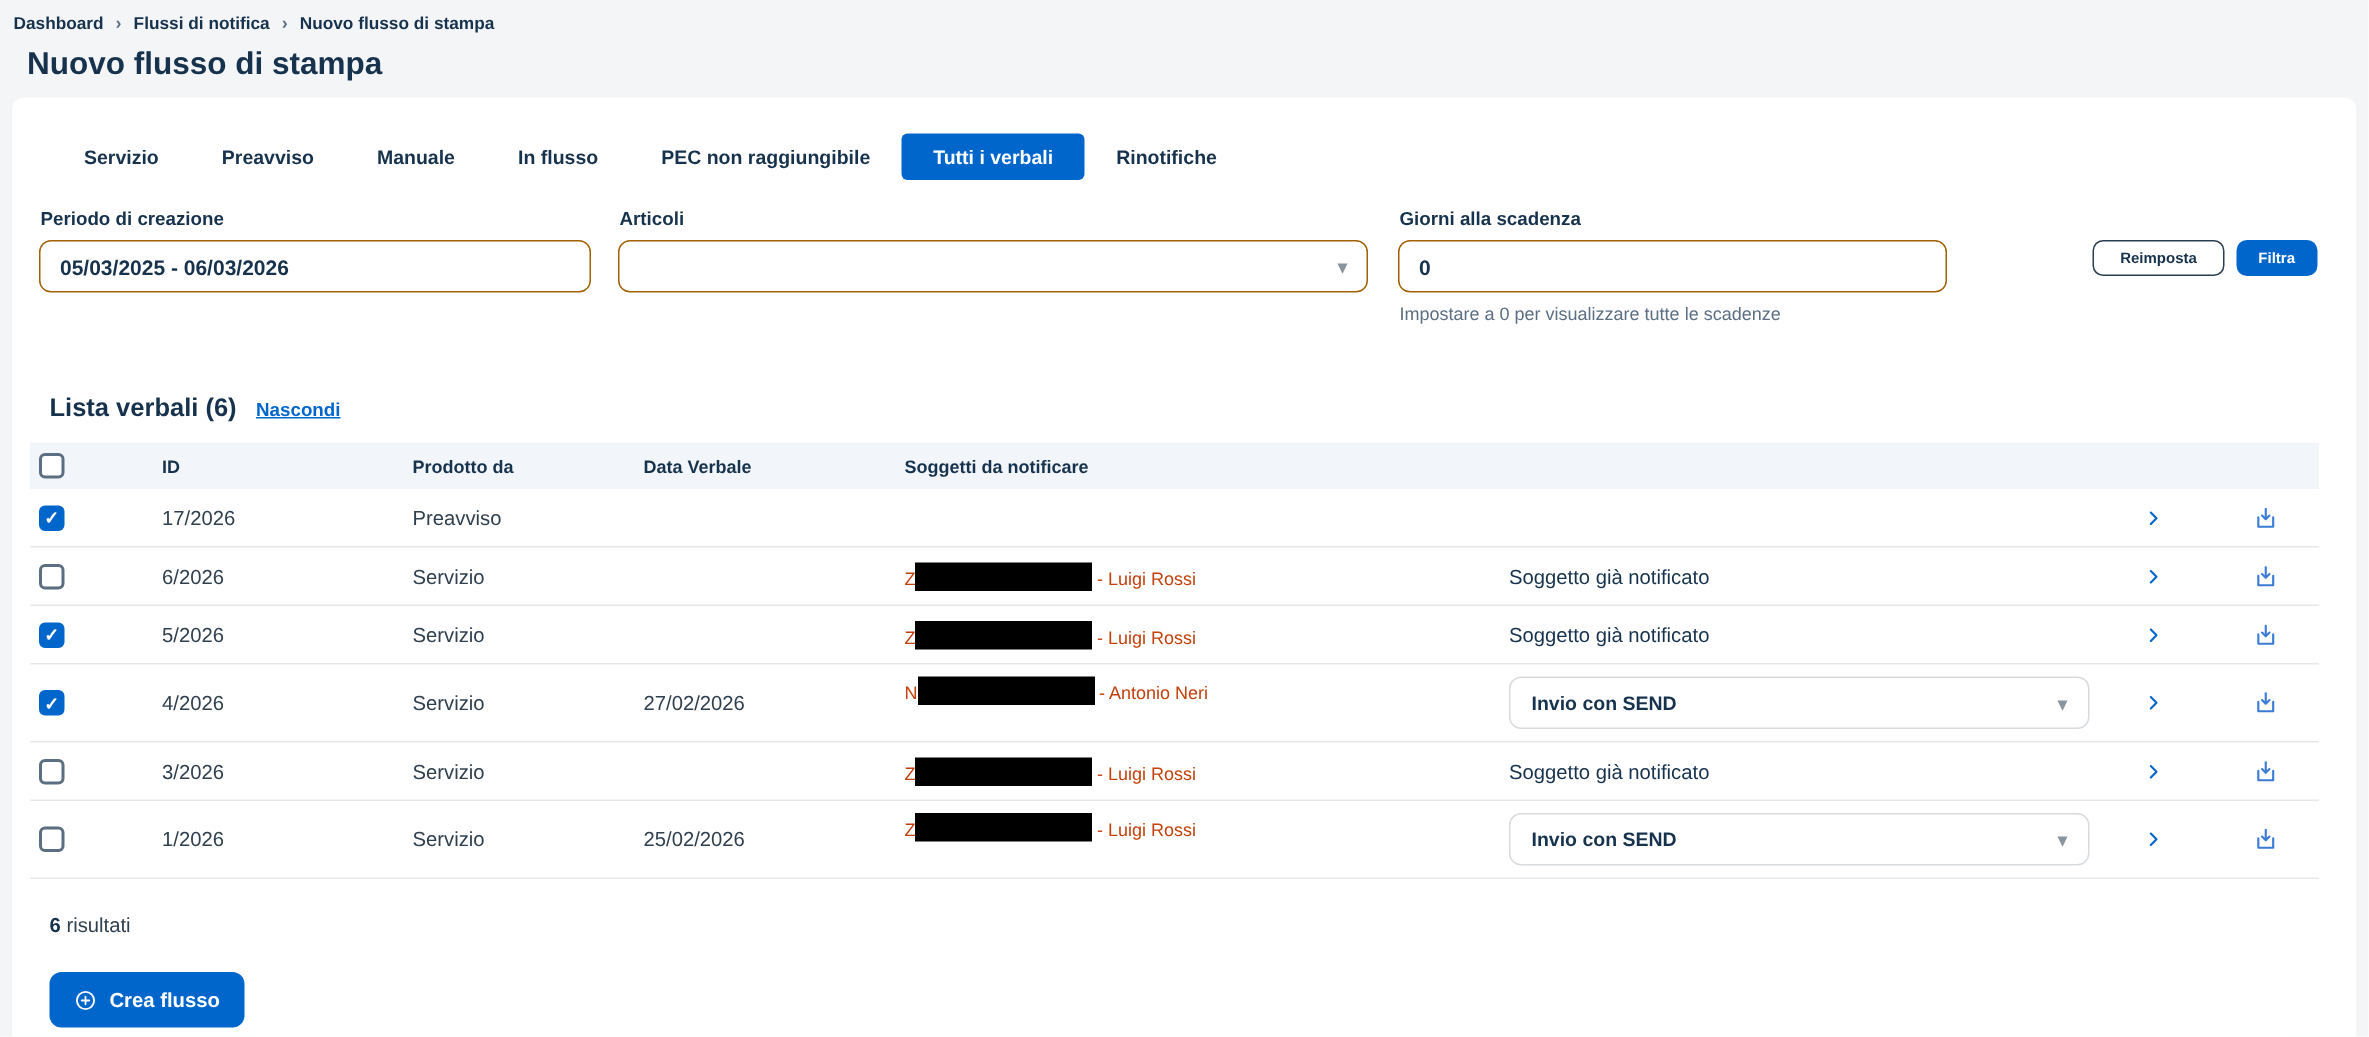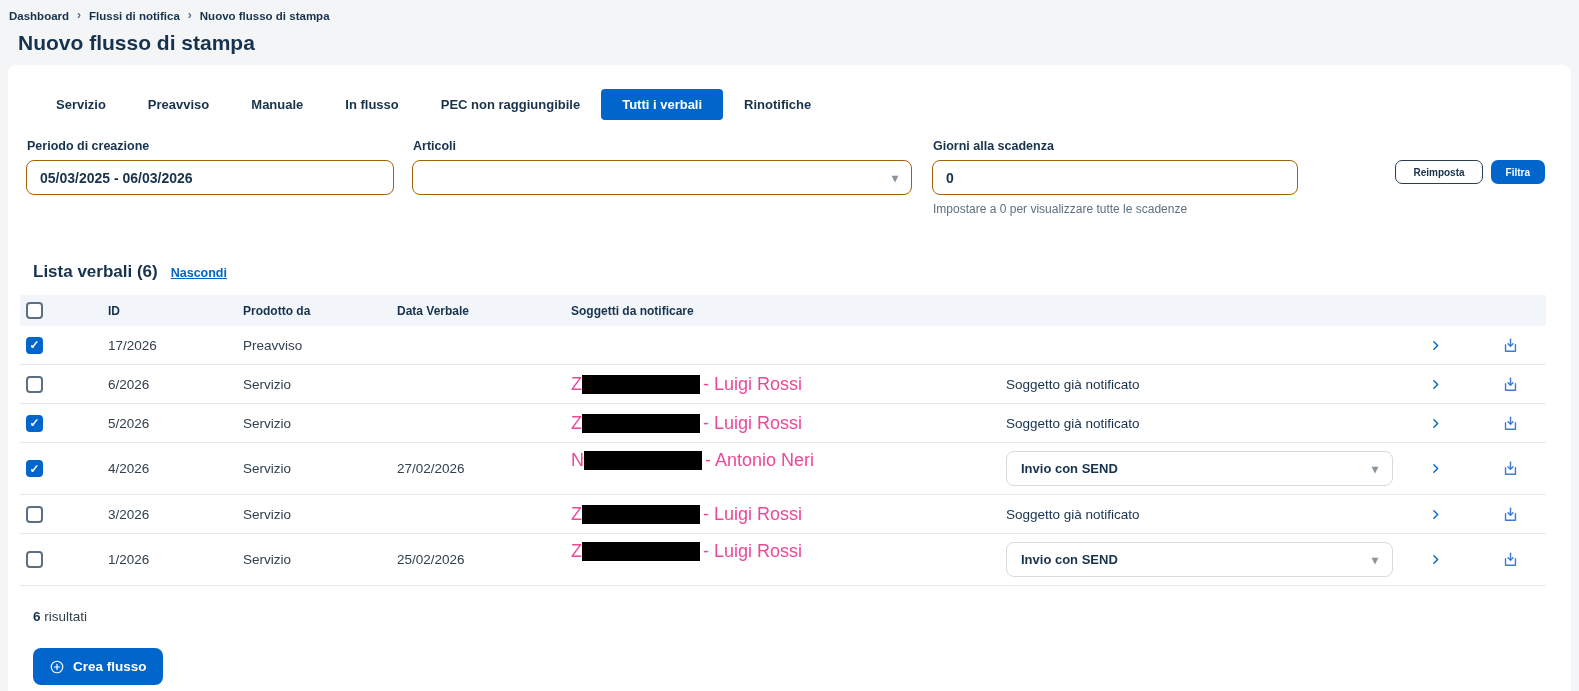--- a/index.html
+++ b/index.html
@@ -62,23 +62,23 @@
     font-size:12px; font-weight:800; color:#17324d;
   }
   .trow {
     display:flex; align-items:center; min-height:39px;
     border-bottom:1px solid #e6e9ec; font-size:13.5px; color:#30404f;
   }
   .trow.tall { min-height:52px; }
   .cell { flex:none; }
   .c-check { width:88px; padding-left:6px; display:flex; align-items:center; }
   .c-id { width:135px; }
-  .c-prod { width:154px; }
+  .c-prod { width:154px;margin-left:32px; }
   .c-data { width:174px; }
-  .c-sogg { flex:1 1 auto; min-width:0; font-size:18px; color:#ec4899; }
+  .c-sogg { flex:1 1 auto; min-width:0; font-size:12px; color:#c2410c; }
   .c-action { width:390px; }
   .c-chev { width:78px; display:flex; justify-content:center; align-items:center; }
   .c-dl { width:72px; display:flex; justify-content:center; align-items:center; }
   .lifted { transform:translateY(-8px); }
 
   
   .cb {
     width:17px; height:17px; border-radius:4px; border:2px solid #5c6f82;
     background:#fff; display:flex; align-items:center; justify-content:center; cursor:pointer;
   }

